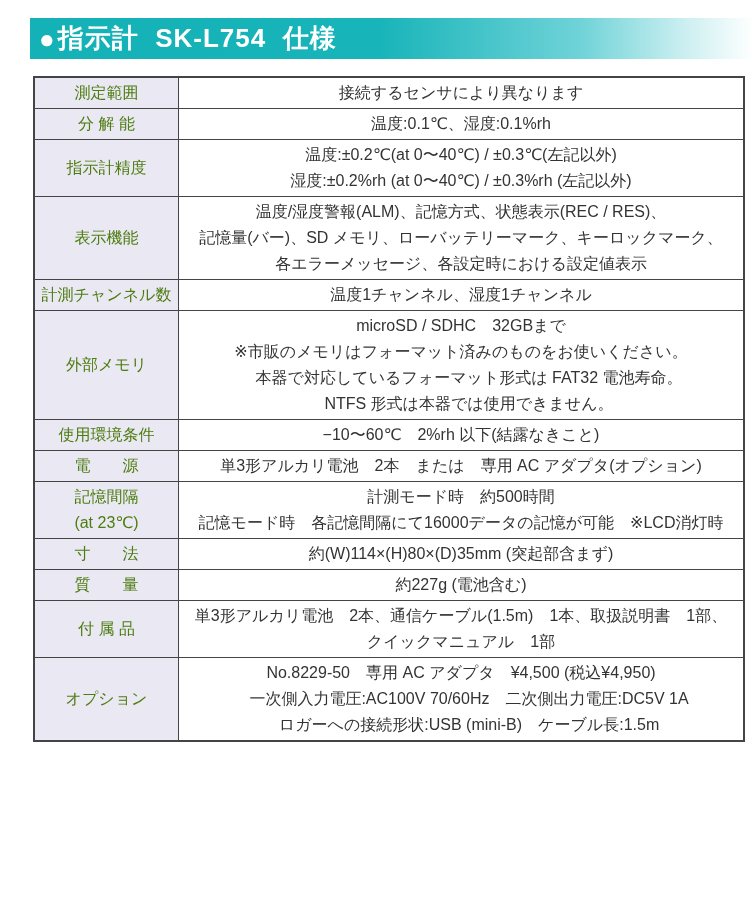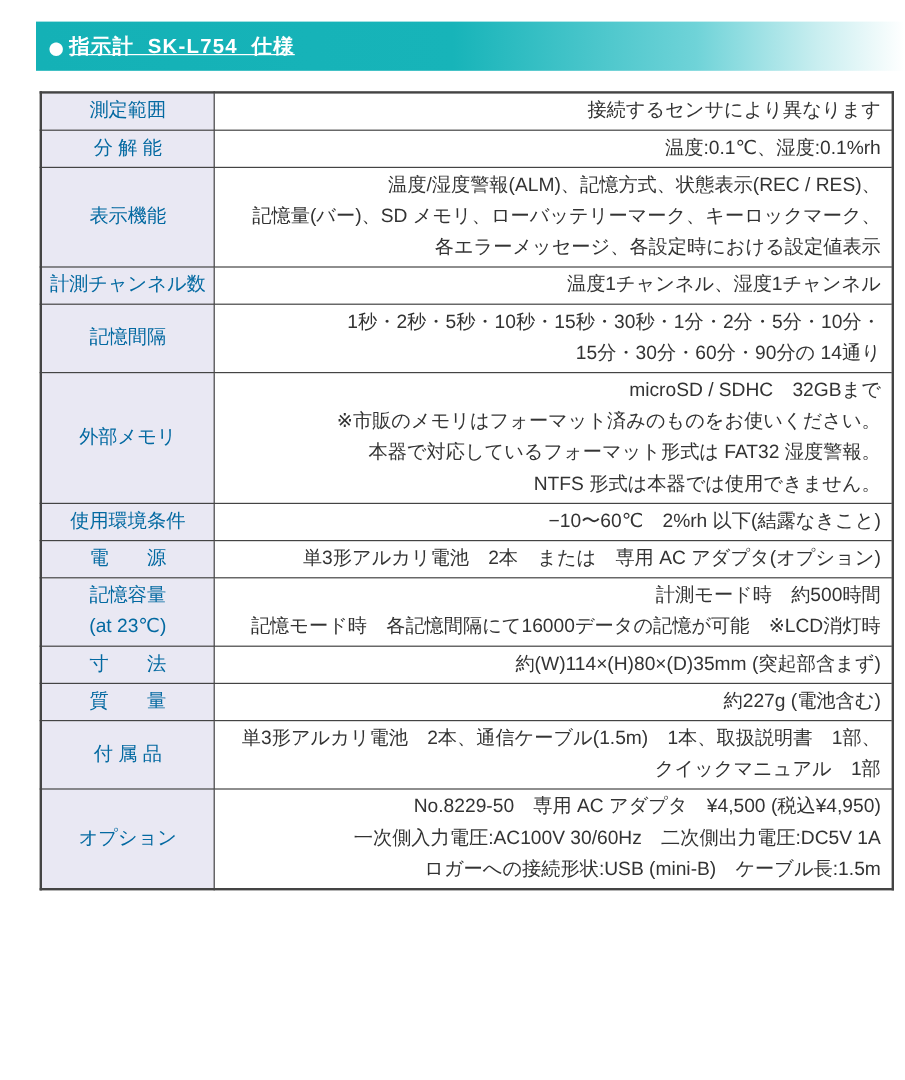--- a/index.html
+++ b/index.html
@@ -17,49 +17,48 @@
     background: linear-gradient(90deg, #14b1b6 0%, #17b4b9 48%, #6fd3d8 76%, #c9eef0 90%, #ffffff 100%);
   }
   .header-bullet {
     color: #ffffff;
     font-size: 26px;
     line-height: 1;
     margin: 0 3px 0 9px;
   }
   .header-title {
     color: #ffffff;
-    font-size: 17px;
+    font-size: 26px;
     font-weight: bold;
     letter-spacing: 1px;
     white-space: pre;
-    text-decoration: underline;
   }
   .spec-table {
     margin: 17px 0 0 33px;
     width: 712px;
     border-collapse: collapse;
     border: 2px solid #444444;
     font-size: 16px;
     table-layout: fixed;
   }
   .spec-table th, .spec-table td {
     border: 1px solid #444444;
     vertical-align: middle;
   }
   .label-cell {
     width: 137px;
     background: #e9e8f3;
     font-weight: normal;
     text-align: center;
     padding: 2px 3px;
-    color: #0369a1;
+    color: #4d7c0f;
   }
   .value-cell {
     background: #ffffff;
-    text-align: right;
+    text-align: center;
     padding: 2px 9px;
   }
   .line {
     line-height: 26px;
     white-space: pre-wrap;
   }
 </style>
 </head>
 <body>
 
@@ -83,20 +82,29 @@
 
   <tr class="spec-row">
     <th class="label-cell" scope="row">
             <div class="line">分 解 能</div>
           </th>
     <td class="value-cell">
             <div class="line">温度:0.1℃、湿度:0.1%rh</div>
           </td>
   </tr>
 
+  <tr class="spec-row">
+    <th class="label-cell" scope="row">
+            <div class="line">指示計精度</div>
+          </th>
+    <td class="value-cell">
+            <div class="line">温度:±0.2℃(at 0〜40℃) / ±0.3℃(左記以外)</div>
+            <div class="line">湿度:±0.2%rh (at 0〜40℃) / ±0.3%rh (左記以外)</div>
+          </td>
+  </tr>
 
 
   <tr class="spec-row">
     <th class="label-cell" scope="row">
             <div class="line">表示機能</div>
           </th>
     <td class="value-cell">
             <div class="line">温度/湿度警報(ALM)、記憶方式、状態表示(REC / RES)、</div>
             <div class="line">記憶量(バー)、SD メモリ、ローバッテリーマーク、キーロックマーク、</div>
             <div class="line">各エラーメッセージ、各設定時における設定値表示</div>
@@ -106,38 +114,29 @@
   <tr class="spec-row">
     <th class="label-cell" scope="row">
             <div class="line">計測チャンネル数</div>
           </th>
     <td class="value-cell">
             <div class="line">温度1チャンネル、湿度1チャンネル</div>
           </td>
   </tr>
 
 
-  <tr class="spec-row">
-    <th class="label-cell" scope="row">
-            <div class="line">記憶間隔</div>
-          </th>
-    <td class="value-cell">
-            <div class="line">1秒・2秒・5秒・10秒・15秒・30秒・1分・2分・5分・10分・</div>
-            <div class="line">15分・30分・60分・90分の 14通り</div>
-          </td>
-  </tr>
 
   <tr class="spec-row">
     <th class="label-cell" scope="row">
             <div class="line">外部メモリ</div>
           </th>
     <td class="value-cell">
             <div class="line">microSD / SDHC　32GBまで</div>
             <div class="line">※市販のメモリはフォーマット済みのものをお使いください。</div>
-            <div class="line">　本器で対応しているフォーマット形式は FAT32 湿度警報。</div>
+            <div class="line">　本器で対応しているフォーマット形式は FAT32 電池寿命。</div>
             <div class="line">　NTFS 形式は本器では使用できません。</div>
           </td>
   </tr>
 
 
   <tr class="spec-row">
     <th class="label-cell" scope="row">
             <div class="line">使用環境条件</div>
           </th>
     <td class="value-cell">
@@ -149,21 +148,21 @@
     <th class="label-cell" scope="row">
             <div class="line">電　　源</div>
           </th>
     <td class="value-cell">
             <div class="line">単3形アルカリ電池　2本　または　専用 AC アダプタ(オプション)</div>
           </td>
   </tr>
 
   <tr class="spec-row">
     <th class="label-cell" scope="row">
-            <div class="line">記憶容量</div>
+            <div class="line">記憶間隔</div>
             <div class="line">(at 23℃)</div>
           </th>
     <td class="value-cell">
             <div class="line">計測モード時　約500時間</div>
             <div class="line">記憶モード時　各記憶間隔にて16000データの記憶が可能　※LCD消灯時</div>
           </td>
   </tr>
 
   <tr class="spec-row">
     <th class="label-cell" scope="row">
@@ -192,20 +191,20 @@
             <div class="line">クイックマニュアル　1部</div>
           </td>
   </tr>
 
   <tr class="spec-row">
     <th class="label-cell" scope="row">
             <div class="line">オプション</div>
           </th>
     <td class="value-cell">
             <div class="line">No.8229-50　専用 AC アダプタ　¥4,500 (税込¥4,950)</div>
-            <div class="line">　一次側入力電圧:AC100V 30/60Hz　二次側出力電圧:DC5V 1A</div>
+            <div class="line">　一次側入力電圧:AC100V 70/60Hz　二次側出力電圧:DC5V 1A</div>
             <div class="line">　ロガーへの接続形状:USB (mini-B)　ケーブル長:1.5m</div>
           </td>
   </tr>
 </tbody>
   </table>
 
 </div>
 
 </body></html>

